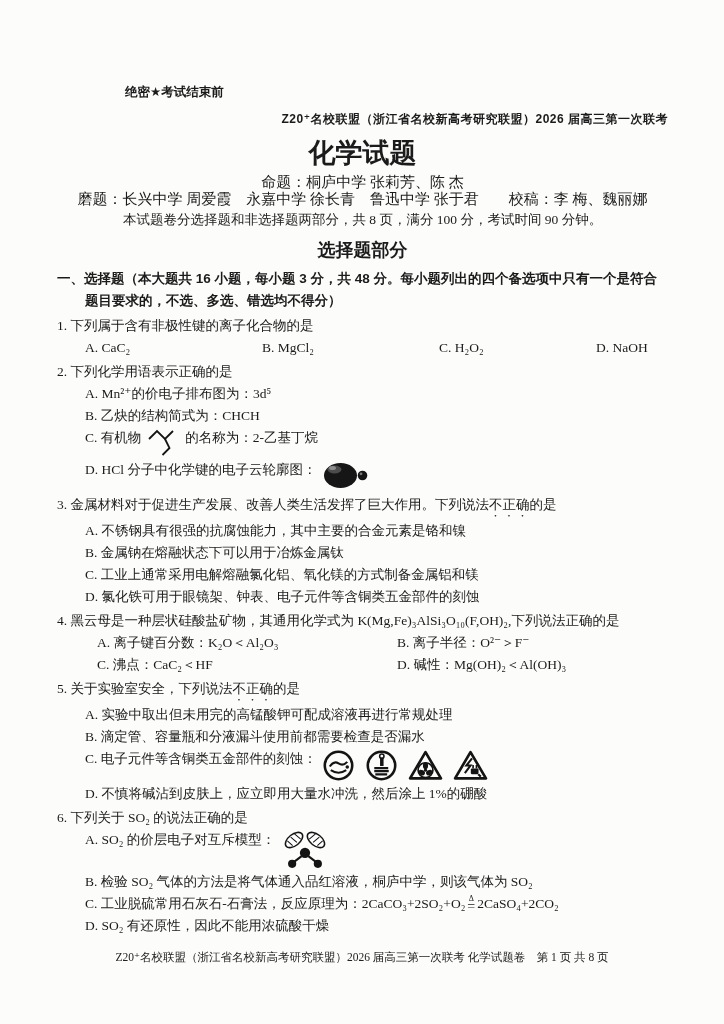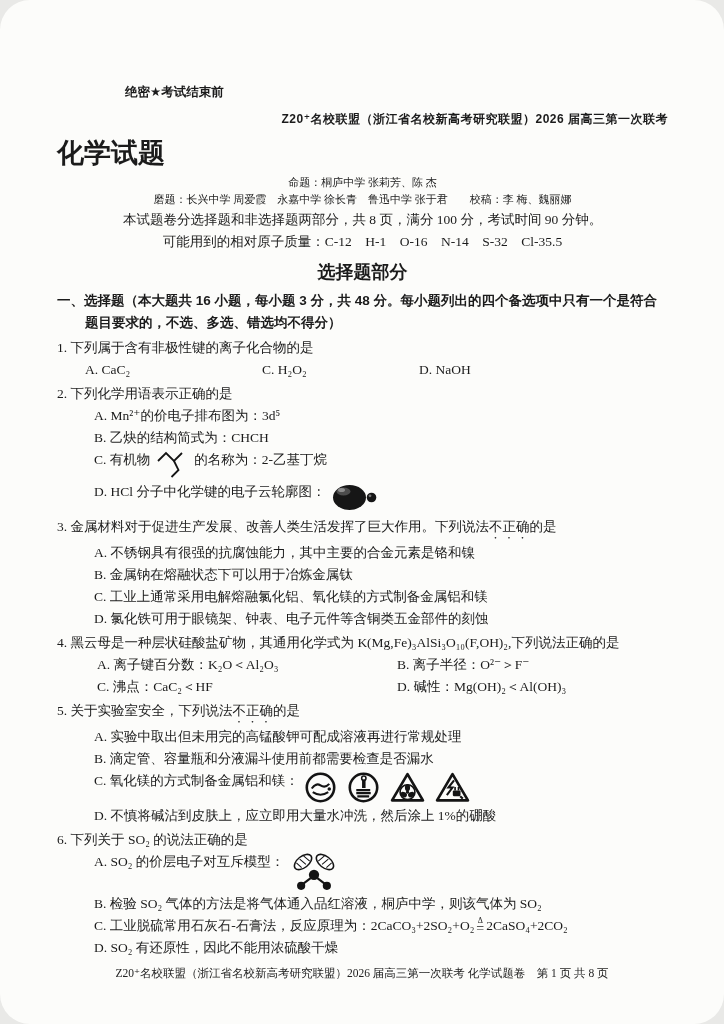--- a/index.html
+++ b/index.html
@@ -1,69 +1,69 @@
 <!DOCTYPE html>
 <html><head>
 <meta charset="utf-8">
 <style>
   html,body { margin:0; padding:0; background:#e9e9e7; }
   .page {
     position:relative; width:724px; height:1024px; margin:0 auto;
     background:#fcfcfa; color:#1b1b1b; box-sizing:border-box;
     padding:84px 56px 0 57px; overflow:hidden;
     font-family:"Liberation Serif","DejaVu Serif","DejaVu Sans",serif;
-    font-size:13.5px; line-height:22px;border-radius:30px;
+    font-size:13.5px; line-height:22px;
   }
   .hei { font-family:"Liberation Sans","DejaVu Sans",sans-serif; }
   .secrecy { font-size:12.5px; font-weight:bold; margin-left:68px; line-height:16px; }
   .exam-title { text-align:right; font-weight:bold; font-size:12px; line-height:26px; margin-top:6px; margin-bottom:2px; letter-spacing:.5px; }
-  .subject-title { text-align:left; font-weight:bold; font-size:27px; line-height:34px; margin:4px 0 4px 0; }
-  .byline { text-align:center; font-size:11px; line-height:17px; }
+  .subject-title { text-align:center; font-weight:bold; font-size:27px; line-height:34px; margin:4px 0 4px 0; }
+  .byline { text-align:center; font-size:15px; line-height:17px; }
   .paper-info { text-align:center; font-size:13.5px; line-height:20px; margin-top:2px; }
   .section-title { text-align:center; font-weight:bold; font-size:18px; line-height:24px; margin:8px 0 6px 0; }
   .intro { font-weight:bold; padding-left:28px; text-indent:-28px; line-height:22px; margin-bottom:3px; }
   .question { margin-bottom:2px; }
   .stem { line-height:22px; }
-  .opt-block { margin-left:37px; }
+  .opt-block { margin-left:28px; }
   .opt-line { line-height:22px; }
   .opts-row { margin-left:28px; display:flex; line-height:22px;gap:12px; }
   .opts-row .w1 { width:165px; } .opts-row .w2 { width:165px; } .opts-row .w3 { width:145px; }
   .opts-grid2 { margin-left:40px; display:grid; grid-template-columns:300px 1fr; line-height:22px; }
   .gline { display:flex; align-items:flex-start; }
   .gline svg { margin:1px 5px; flex:0 0 auto; }
   .em-dots {
     -webkit-text-emphasis:filled dot; -webkit-text-emphasis-position:under left;
     text-emphasis:filled dot; text-emphasis-position:under left;
   }
   .tri-eq { display:inline-block; text-align:center; vertical-align:-3px; margin:0 2px; }
   .tri-eq .top { display:block; font-size:8px; line-height:7px; }
   .tri-eq .bot { display:block; font-size:14px; line-height:10px; }
-  .footer { position:absolute; left:0; right:0; bottom:40px; text-align:center; font-size:11.5px; color:#222; }
+  .footer { position:absolute; left:0; right:0; bottom:56px; text-align:center; font-size:11.5px; color:#222; }
   svg { display:inline-block; }
 </style>
 </head>
 <body>
 
 <div class="page">
 
   <div class="secrecy">绝密★考试结束前</div>
   <div class="exam-title hei">Z20⁺名校联盟（浙江省名校新高考研究联盟）2026 届高三第一次联考</div>
   <div class="subject-title hei">化学试题</div>
   <div class="byline">命题：桐庐中学 张莉芳、陈 杰</div>
   <div class="byline">磨题：长兴中学 周爱霞　永嘉中学 徐长青　鲁迅中学 张于君　　校稿：李 梅、魏丽娜</div>
   <div class="paper-info">本试题卷分选择题和非选择题两部分，共 8 页，满分 100 分，考试时间 90 分钟。</div>
-  <div class="paper-info">可能用到的相对原子质量：C-12　H-1　O-16　N-14　S-32　Cl-35.5</div>
   <div class="section-title hei">选择题部分</div>
 
   <div class="intro hei">一、选择题（本大题共 16 小题，每小题 3 分，共 48 分。每小题列出的四个备选项中只有一个是符合题目要求的，不选、多选、错选均不得分）</div>
 
   <div class="question">
     <div class="stem">1. 下列属于含有非极性键的离子化合物的是</div>
     <div class="opts-row">
       <span class="opt w1">A. CaC₂</span>
+      <span class="opt w2">B. MgCl₂</span>
       <span class="opt w3">C. H₂O₂</span>
       <span class="opt">D. NaOH</span>
     </div>
   </div>
 
   <div class="question">
     <div class="stem">2. 下列化学用语表示正确的是</div>
     <div class="opt-block">
       <div class="opt-line">A. Mn²⁺的价电子排布图为：3d⁵</div>
       <div class="opt-line">B. 乙炔的结构简式为：CHCH</div>
@@ -107,21 +107,21 @@
       <span>D. 碱性：Mg(OH)₂＜Al(OH)₃</span>
     </div>
   </div>
 
   <div class="question">
     <div class="stem"><span>5. 关于实验室安全，下列说法</span><span class="em-dots">不正确</span><span>的是</span></div>
     <div class="opt-block">
       <div class="opt-line">A. 实验中取出但未用完的高锰酸钾可配成溶液再进行常规处理</div>
       <div class="opt-line">B. 滴定管、容量瓶和分液漏斗使用前都需要检查是否漏水</div>
       <div class="opt-line gline">
-        <span>C. 氧化镁的方式制备金属铝和镁：</span>
+        <span>C. 电子元件等含铜类五金部件的刻蚀：</span>
         <svg width="33" height="33" viewBox="0 0 32 32">
           <circle cx="16" cy="16" r="13.3" fill="none" stroke="#141414" stroke-width="2.5"></circle>
           <path d="M7.5 17 Q11.5 11 16 14 Q20.5 17 24.5 12.5" fill="none" stroke="#141414" stroke-width="2"></path>
           <path d="M8.5 20.5 Q16 25.5 23.5 20.5" fill="none" stroke="#141414" stroke-width="2"></path>
           <circle cx="24.5" cy="17.5" r="1.7" fill="#141414"></circle>
         </svg>
         <svg width="33" height="33" viewBox="0 0 32 32">
           <circle cx="16" cy="16" r="13.3" fill="none" stroke="#141414" stroke-width="2.5"></circle>
           <circle cx="16.3" cy="7" r="2.1" fill="none" stroke="#141414" stroke-width="1.5"></circle>
           <rect x="14.6" y="8.5" width="3.4" height="8" fill="#141414"></rect>

